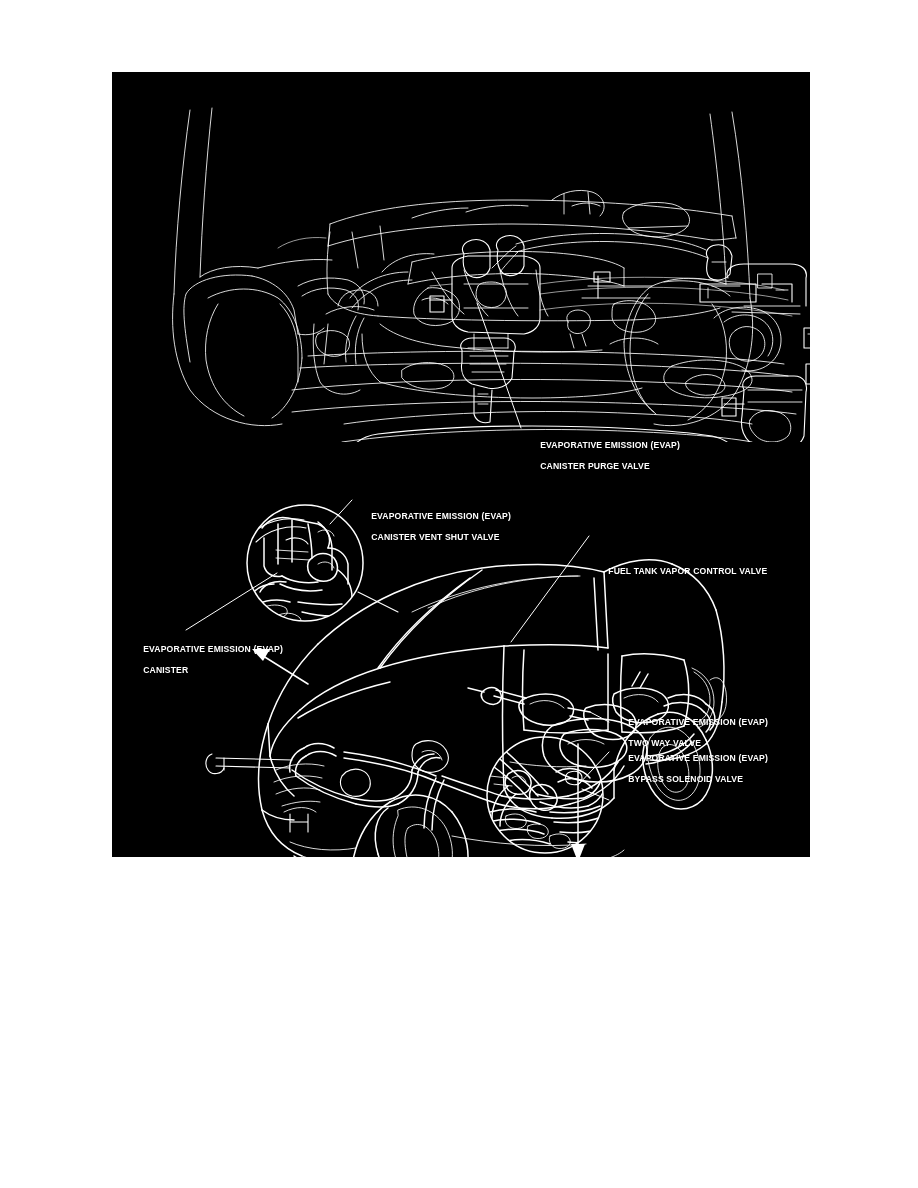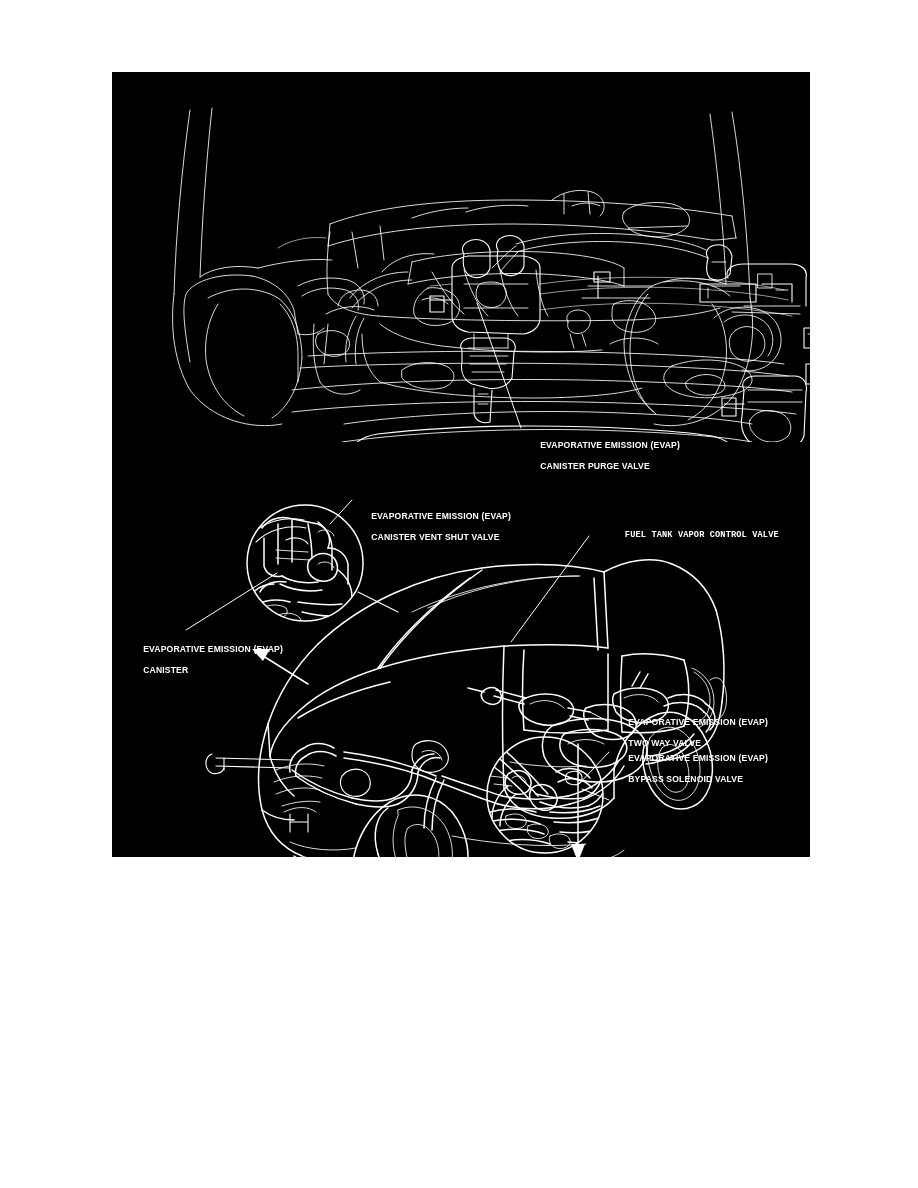--- a/index.html
+++ b/index.html
@@ -487,21 +487,21 @@
     <div class="callout-label" style="left:413px; top:358px;">
       <span>EVAPORATIVE EMISSION (EVAP)</span><br>
       <span>CANISTER PURGE VALVE</span>
     </div>
 
     <div class="callout-label" style="left:244px; top:429px;">
       <span>EVAPORATIVE EMISSION (EVAP)</span><br>
       <span>CANISTER VENT SHUT VALVE</span>
     </div>
 
-    <div class="callout-label" style="left:481px; top:448px;font-family:Liberation Mono, monospace;">
+    <div class="callout-label" style="left:481px; top:484px;">
       <span>FUEL TANK VAPOR CONTROL VALVE</span>
     </div>
 
     <div class="callout-label" style="left:16px; top:562px;">
       <span>EVAPORATIVE EMISSION (EVAP)</span><br>
       <span>CANISTER</span>
     </div>
 
     <div class="callout-label" style="left:501px; top:635px;">
       <span>EVAPORATIVE EMISSION (EVAP)</span><br>

